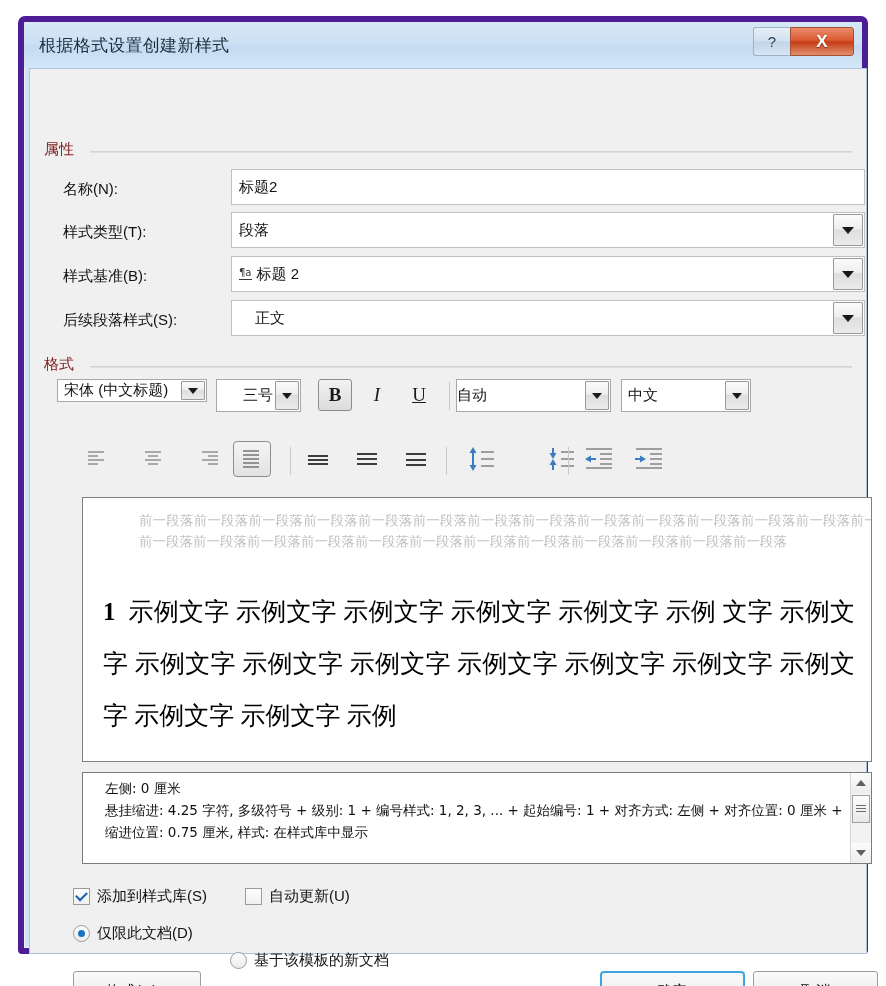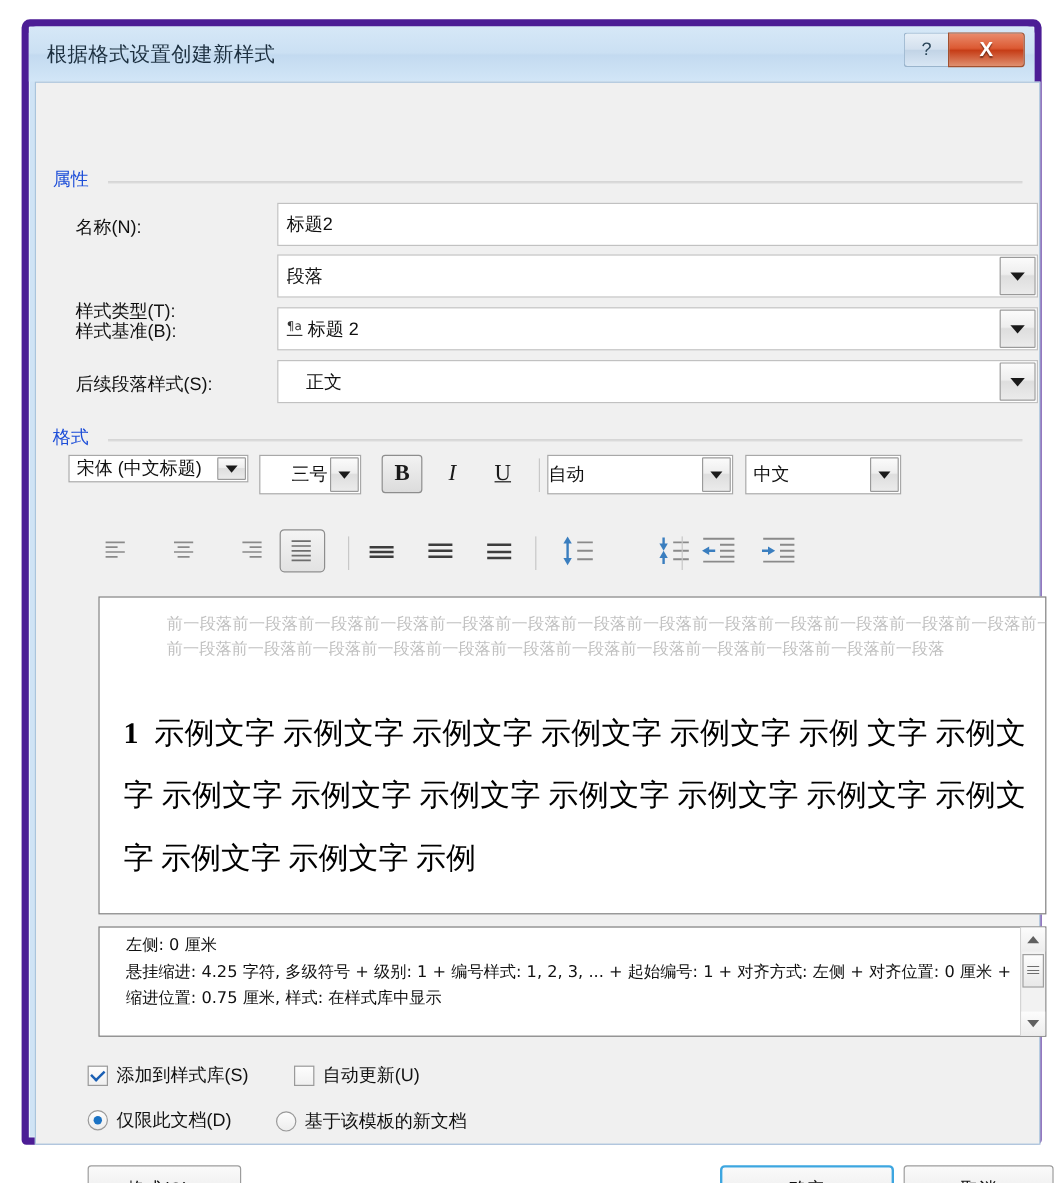--- a/index.html
+++ b/index.html
@@ -95,21 +95,21 @@
     height: 886px;
     background: #f0f0f0;
     border: 1px solid #a9c4dc;
     box-sizing: border-box;
   }
 
   
   .group-label {
     position: absolute;
     font-size: 15px;
-    color: #1d4ed8;
+    color: #7f1d1d;
     background: #f0f0f0;
     padding-right: 6px;
     z-index: 2;
   }
   .group-line {
     position: absolute;
     height: 1px;
     background: #dfdfdf;
     border-top: 1px solid #d3d3d3;
   }
@@ -439,21 +439,21 @@
     <div class="dlg-body">
 
       <div class="group-label" style="left:14px; top:71px;">属性</div>
       <div class="group-line" style="left:60px; top:82px; width:762px;"></div>
 
       <div class="field-label" style="left:33px; top:111px;">名称(N):</div>
       <div class="textbox" style="left:201px; top:100px; width:634px; height:36px;">
         <span>标题2</span>
       </div>
 
-      <div class="field-label" style="left:33px; top:154px;margin-top:27px;">样式类型(T):</div>
+      <div class="field-label" style="left:33px; top:154px;">样式类型(T):</div>
       <div class="combo" style="left:201px; top:143px; width:634px; height:36px;">
         <span class="val">段落</span>
         <span class="dropbtn">
             <span class="tri"></span>
           </span>
       </div>
 
       <div class="field-label" style="left:33px; top:198px;">样式基准(B):</div>
       <div class="combo" style="left:201px; top:187px; width:634px; height:36px;">
         <span class="val">
@@ -687,21 +687,21 @@
       </div>
       <div class="chkrow" style="left:215px; top:818px;">
         <span class="chkbox"></span>
         <span class="lab">自动更新(U)</span>
       </div>
 
       <div class="chkrow" style="left:43px; top:855px;">
         <span class="radio checked"></span>
         <span class="lab">仅限此文档(D)</span>
       </div>
-      <div class="chkrow" style="left:200px; top:856px;">
+      <div class="chkrow" style="left:200px; top:882px;">
         <span class="radio"></span>
         <span class="lab">基于该模板的新文档</span>
       </div>
 
       <div class="pbtn" style="left:43px; top:902px; width:128px; height:40px;">
         <span class="cap">
           <span>格式(O)</span>
           <span class="caret"></span>
         </span>
       </div>

